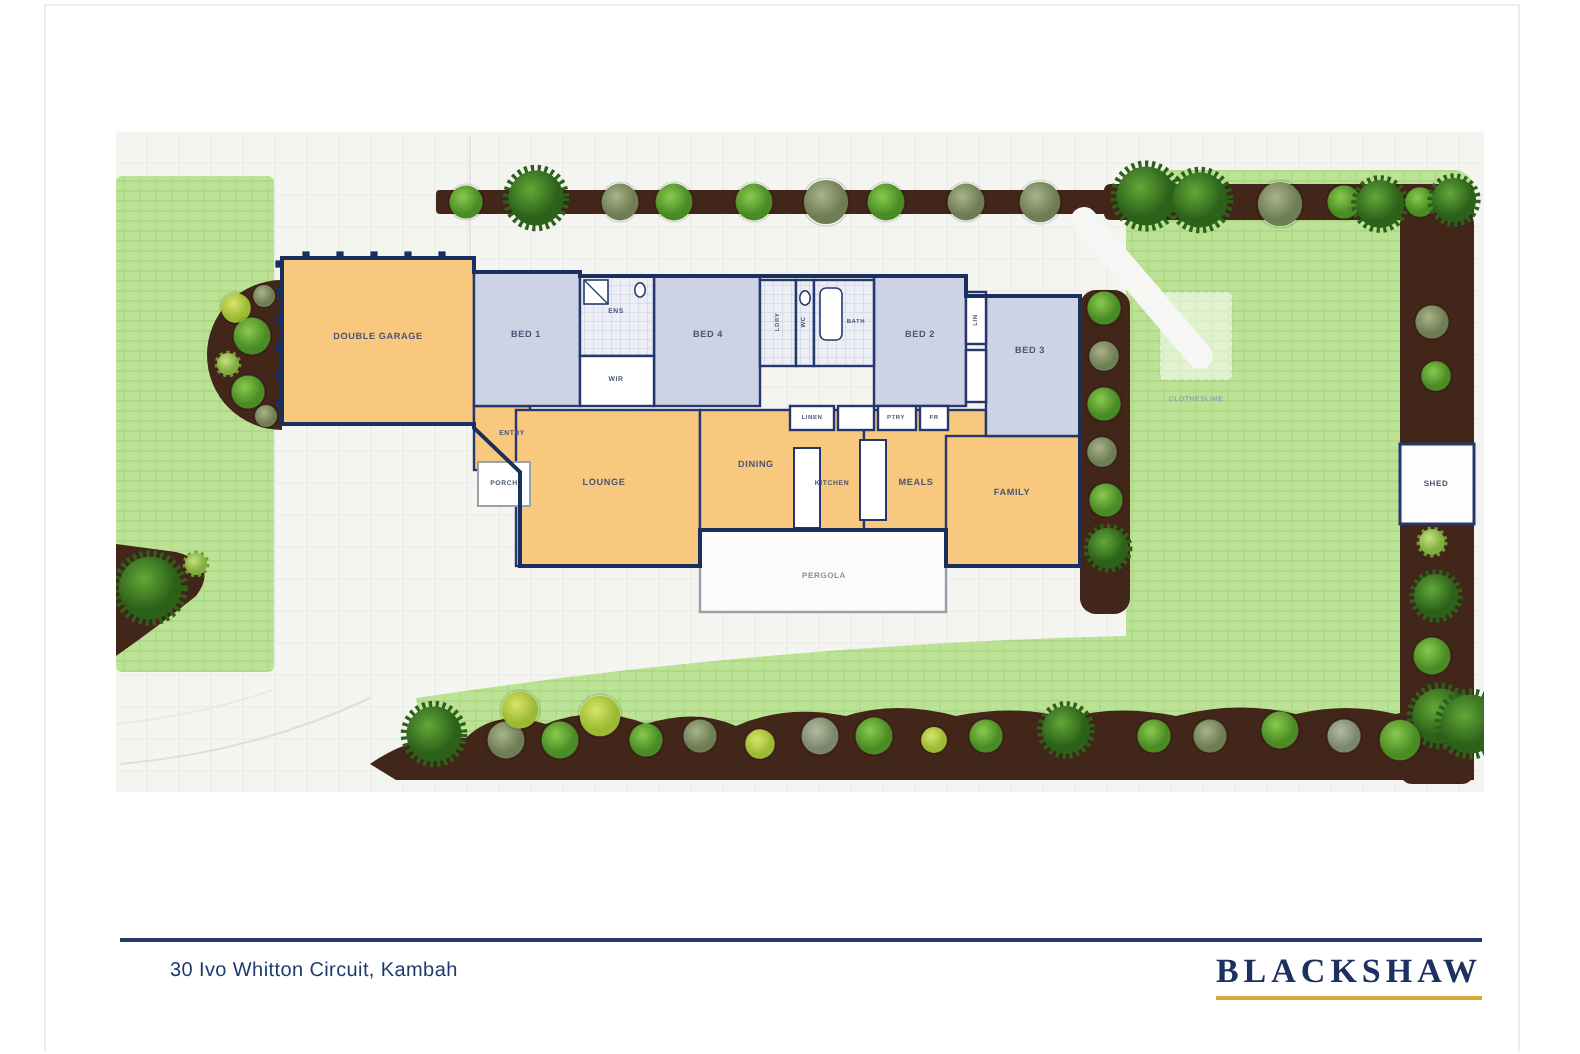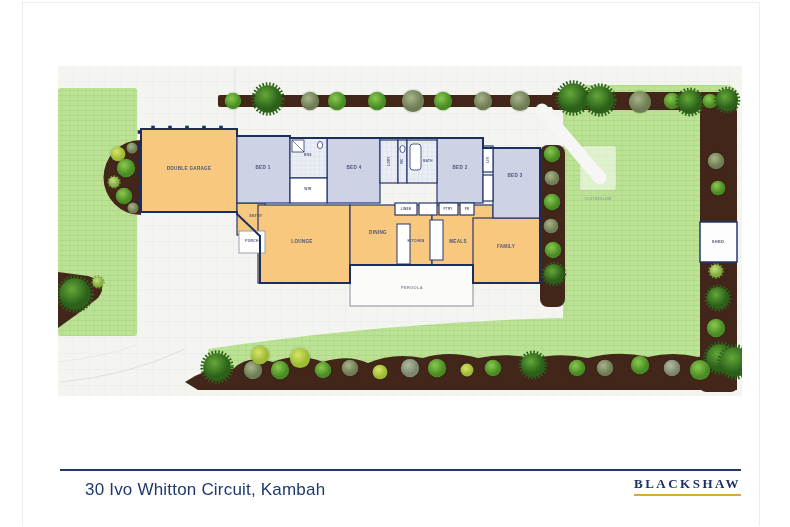--- a/index.html
+++ b/index.html
@@ -28,26 +28,26 @@
   }
   .lbl.small{font-size:3.4px;}
   .lbl.tiny{font-size:3px;}
   .lbl.rot{transform:translate(-50%,-50%) rotate(-90deg);}
   .lbl.gray{color:#8a909b;font-weight:600;}
   .lbl.faint{color:#93a0ad;font-weight:600;font-size:3.4px;}
   .footer-rule{
     position:absolute;left:60px;top:469px;width:681px;height:2px;background:var(--navy);
   }
   .footer-address{
-    position:absolute;left:85px;top:480px;font-size:17px;color:var(--ink);
+    position:absolute;left:85px;top:480px;font-size:10px;color:var(--ink);
     letter-spacing:.2px;
   }
   .brand{
     position:absolute;right:49px;top:476px;
-    font-family:"Liberation Serif", serif;font-weight:bold;font-size:13px;
+    font-family:"Liberation Serif", serif;font-weight:bold;font-size:17px;
     letter-spacing:2.5px;color:#1d3060;
     border-bottom:2px solid var(--gold);padding-bottom:2px;
   }
 </style>
 </head>
 <body>
 
 <div class="page-frame"></div>
 
 <div class="site-plan">

